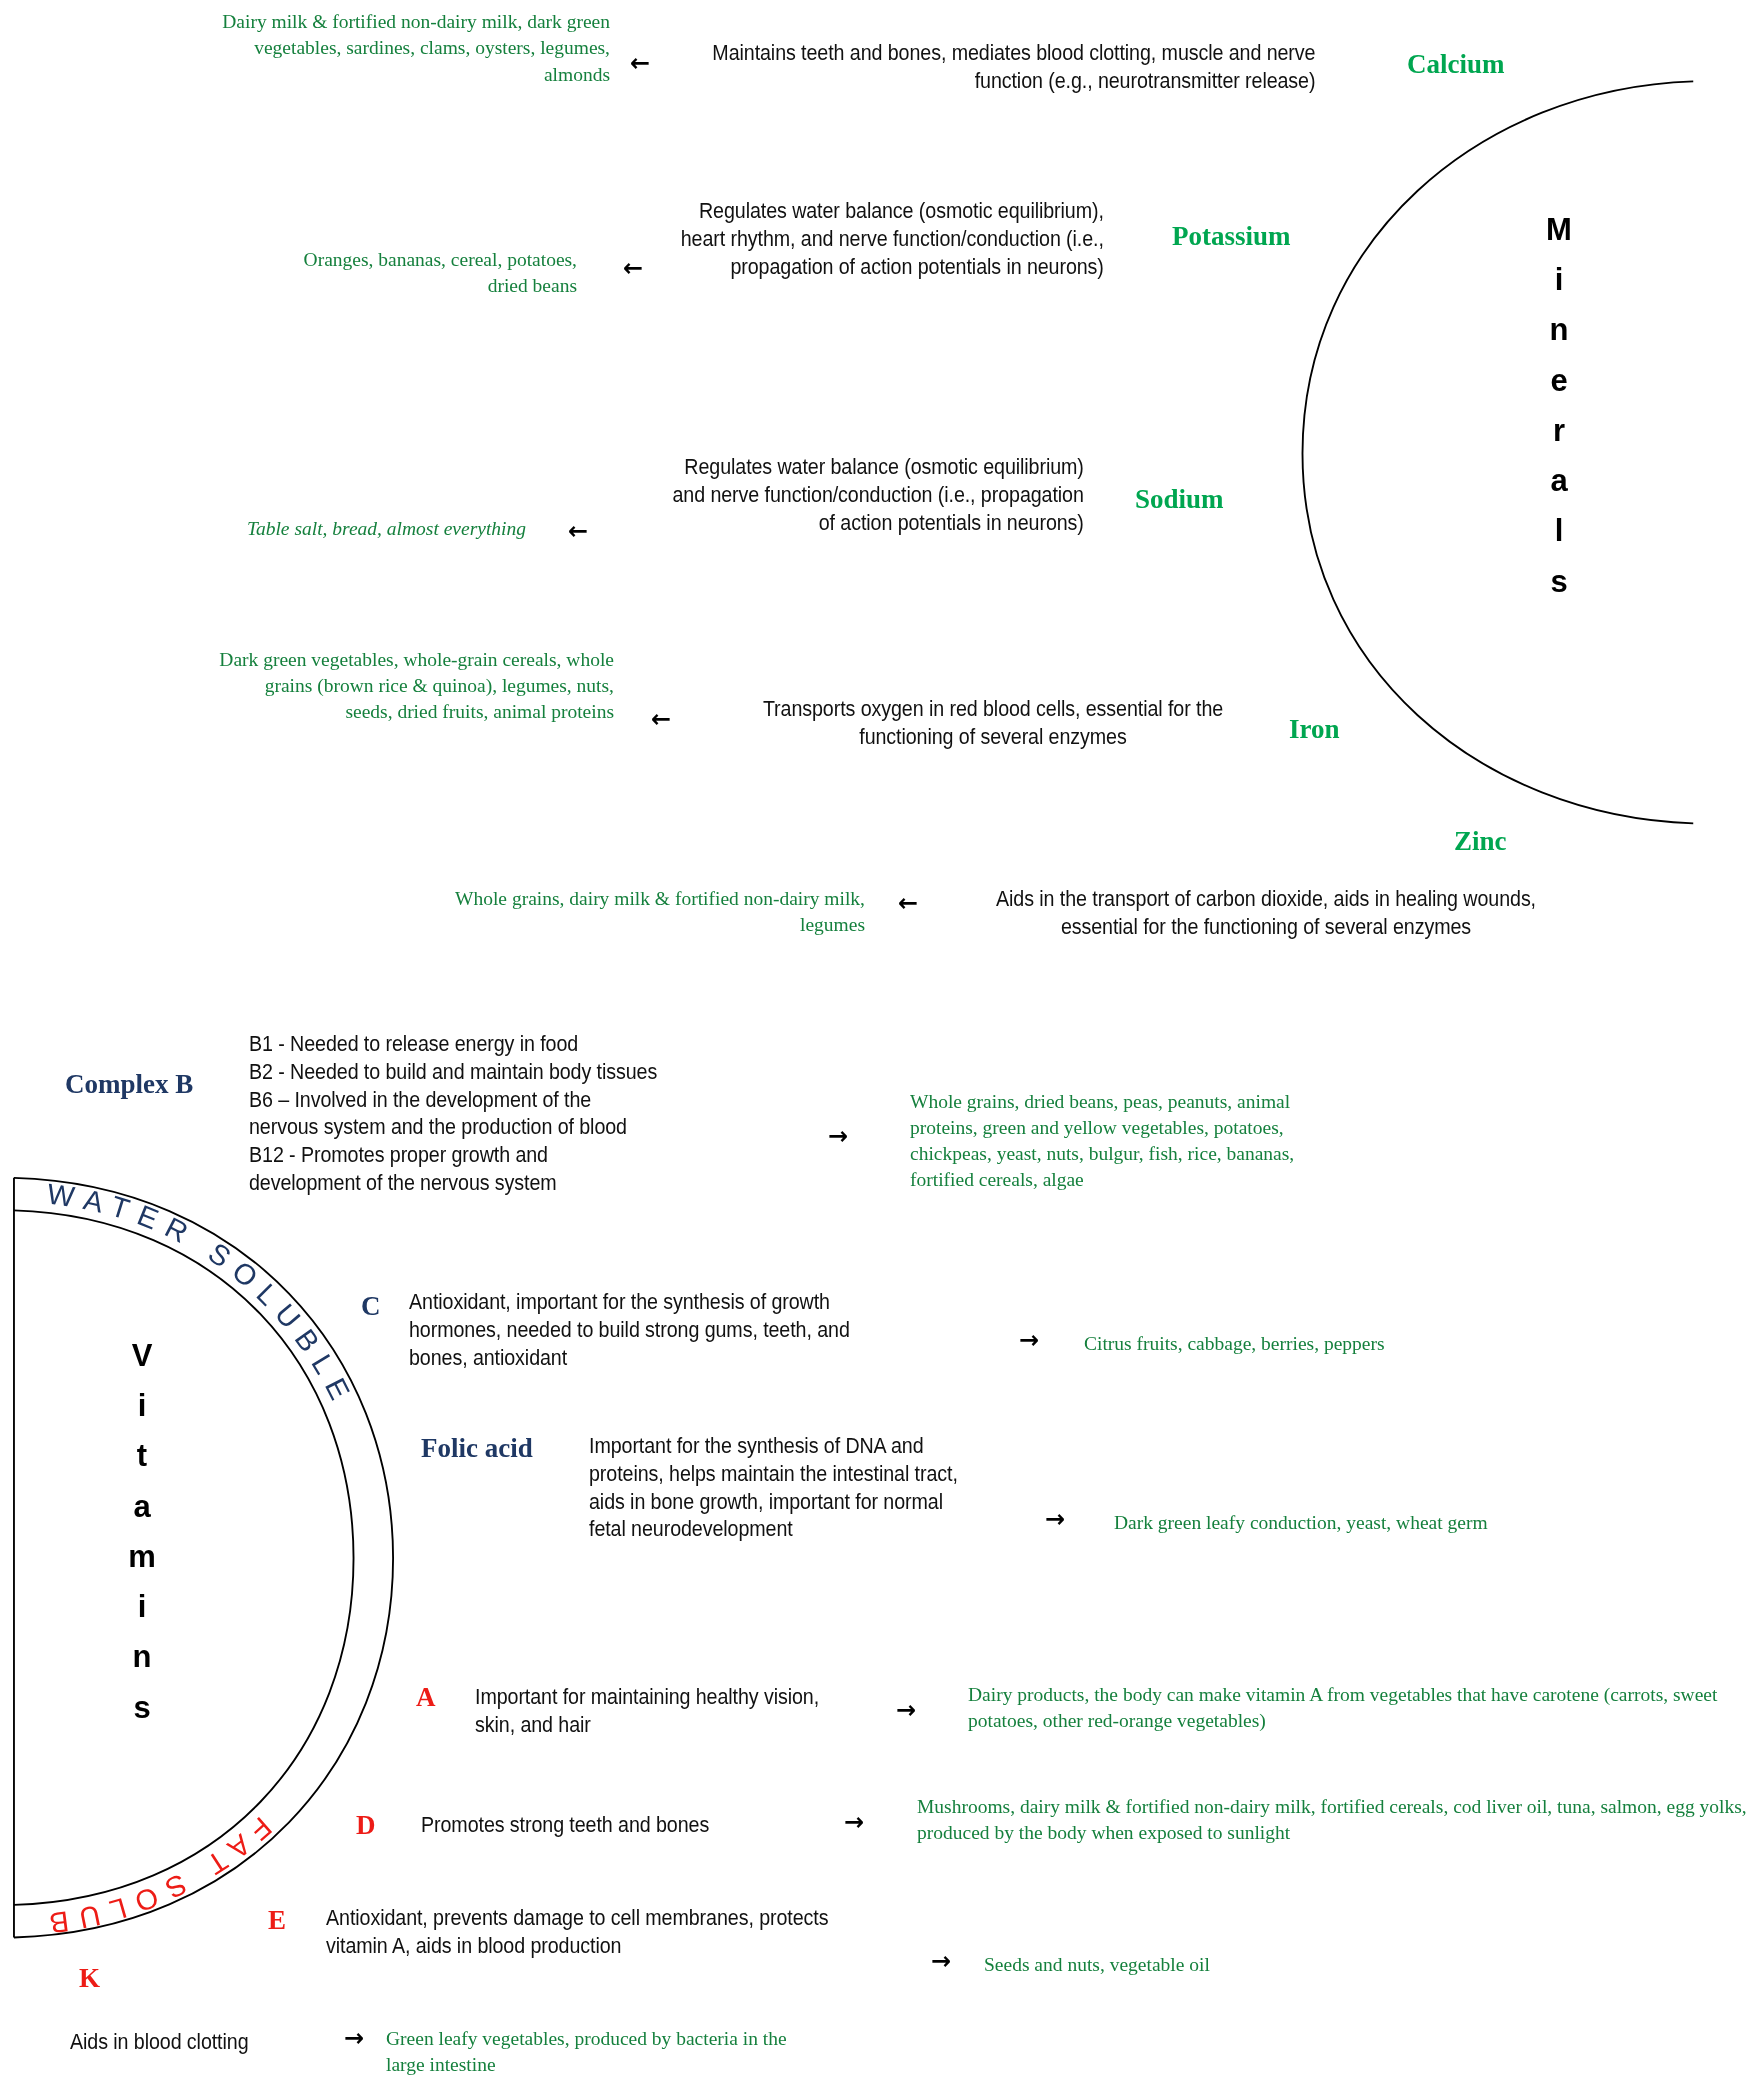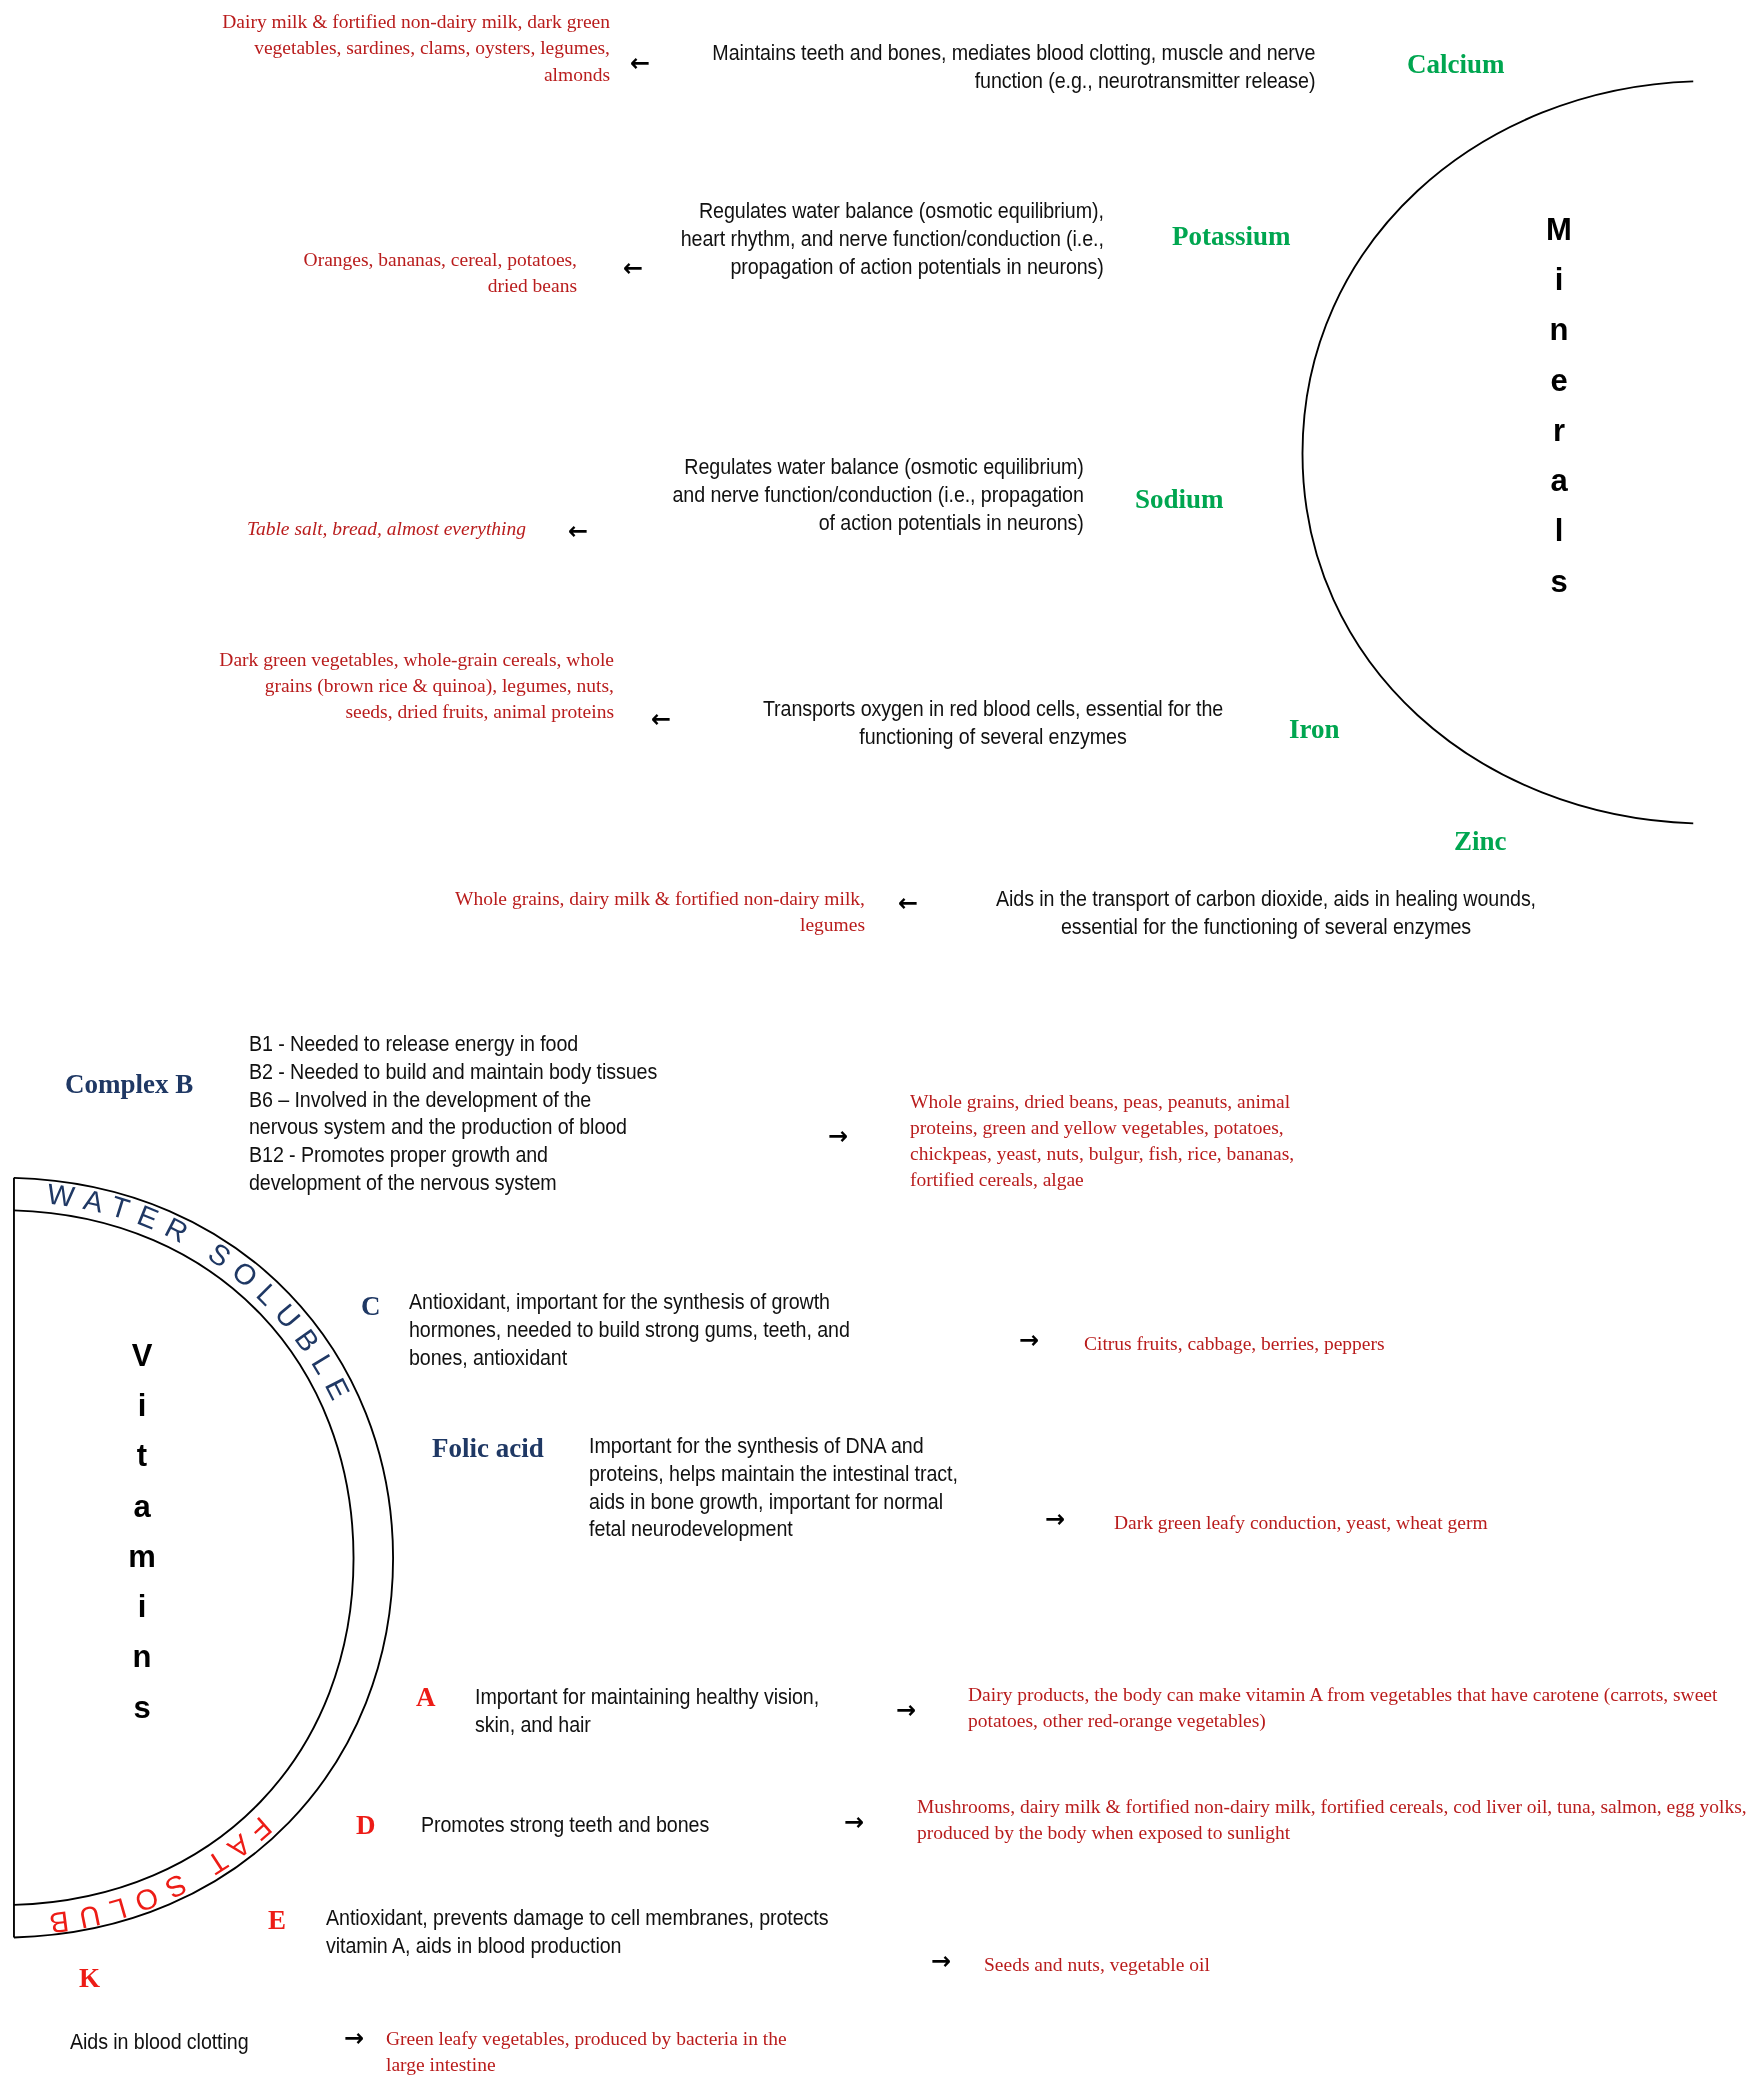--- a/index.html
+++ b/index.html
@@ -5,21 +5,21 @@
   html,body{margin:0;padding:0;background:#ffffff;}
   body{width:1750px;height:2097px;position:relative;overflow:hidden;
        font-family:"Liberation Sans",sans-serif;color:#000;}
   .abs{position:absolute;}
   
   .desc{font-family:"Liberation Sans",sans-serif;font-size:21.4px;line-height:1.30;
         color:#111;letter-spacing:-0.1px;transform:scaleX(0.92);transform-origin:left top;}
   .desc.c{text-align:center;}
   .desc.r{text-align:right;}
   
-  .food{font-family:"Liberation Serif",serif;font-size:19.5px;line-height:1.34;color:#b91c1c;}
+  .food{font-family:"Liberation Serif",serif;font-size:19.5px;line-height:1.34;color:#15803d;}
   .food.r{text-align:right;}
   .nutrient{font-family:"Liberation Serif",serif;font-weight:bold;font-size:27px;}
   .mineral{color:#00A650;}
   .vitb{color:#1F3864;}
   .vitr{color:#ED1C16;}
   .arrow{font-family:"DejaVu Sans",sans-serif;font-size:24px;line-height:1;color:#000;font-weight:bold;}
   svg{position:absolute;left:0;top:0;overflow:visible;}
   .curvetxt{font-family:"Liberation Sans",sans-serif;font-size:62px;font-weight:400;letter-spacing:22px;}
   .vstack{font-family:"Liberation Sans",sans-serif;font-weight:bold;font-size:31px;
           line-height:1.62;text-align:center;}
@@ -107,21 +107,21 @@
   <div>development of the nervous system</div>
 </div>
 <div class="abs arrow" style="left:828px;top:1124px;">→</div>
 <div class="abs food" style="left:910px;top:1089px;width:442px;">Whole grains, dried  beans, peas, peanuts,  animal proteins,  green and yellow vegetables,  potatoes, chickpeas,  yeast, nuts, bulgur, fish, rice, bananas, fortified  cereals,  algae</div>
 
 <div class="abs nutrient vitb" style="left:361px;top:1291px;">C</div>
 <div class="abs desc" style="left:409px;top:1289px;width:498px;">Antioxidant, important for the synthesis of growth hormones, needed to build strong gums, teeth, and bones, antioxidant</div>
 <div class="abs arrow" style="left:1019px;top:1328px;">→</div>
 <div class="abs food" style="left:1084px;top:1331px;width:465px;">Citrus fruits,  cabbage, berries,  peppers</div>
 
-<div class="abs nutrient vitb" style="left:432px;top:1433px;">Folic acid</div>
+<div class="abs nutrient vitb" style="left:421px;top:1433px;">Folic acid</div>
 <div class="abs desc" style="left:589px;top:1433px;width:423px;">Important for the synthesis of DNA and proteins, helps maintain the intestinal tract, aids in bone growth, important for normal fetal neurodevelopment</div>
 <div class="abs arrow" style="left:1045px;top:1507px;">→</div>
 <div class="abs food" style="left:1114px;top:1510px;width:549px;">Dark green leafy conduction,  yeast, wheat germ</div>
 
 <div class="abs nutrient vitr" style="left:416px;top:1682px;">A</div>
 <div class="abs desc" style="left:475px;top:1684px;width:414px;">Important for maintaining healthy vision, skin, and hair</div>
 <div class="abs arrow" style="left:896px;top:1698px;">→</div>
 <div class="abs food" style="left:968px;top:1682px;width:772px;">Dairy products,  the body can make vitamin  A from vegetables  that have carotene (carrots,  sweet  potatoes,  other red-orange  vegetables)</div>
 
 <div class="abs nutrient vitr" style="left:356px;top:1810px;">D</div>

